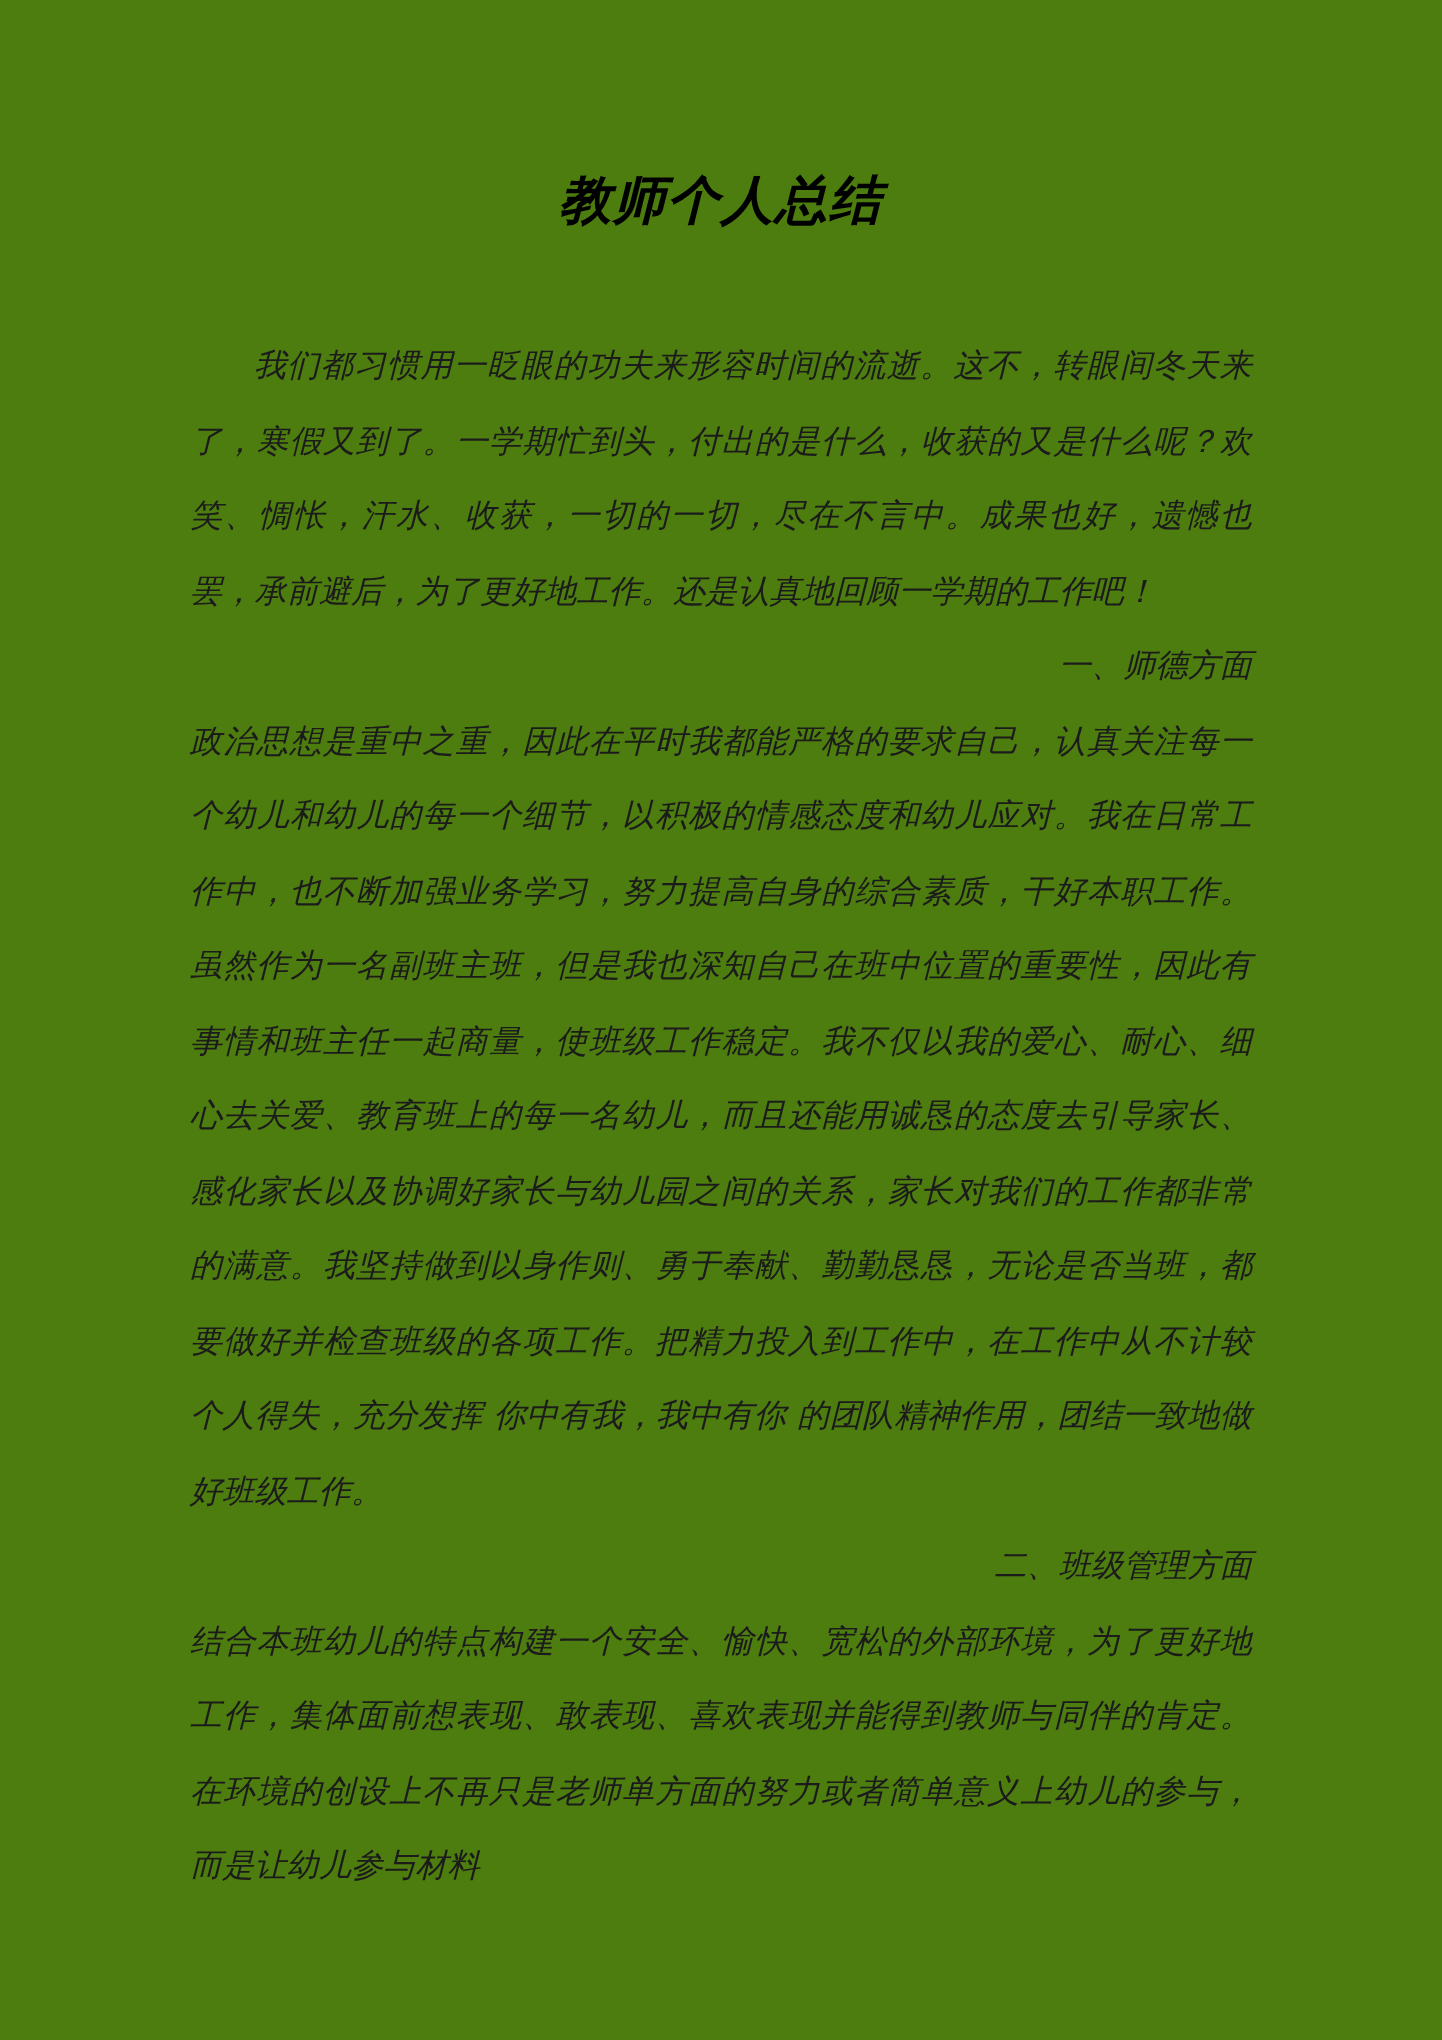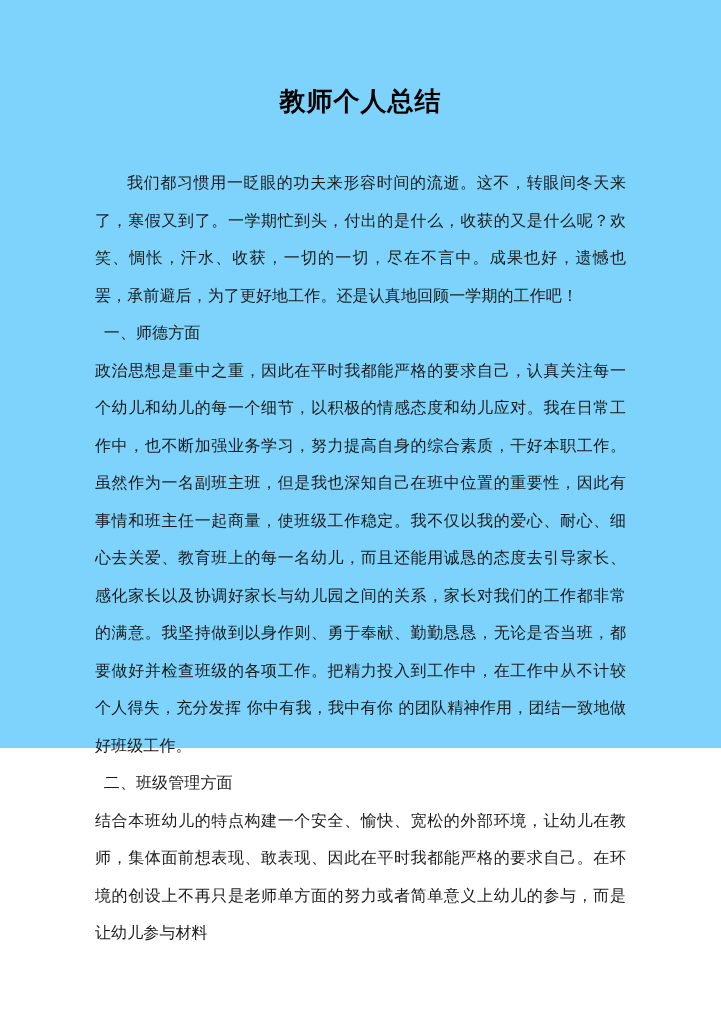--- a/index.html
+++ b/index.html
@@ -12,23 +12,24 @@
     width: 721px;
     height: 1020px;
     overflow: hidden;
     font-family: "DejaVu Serif", "Liberation Serif", serif;
     color: #1a1a1a;
     -webkit-font-smoothing: antialiased;
   }
   .page {
     position: relative;
     width: 721px;
-    height: 748px;
-    background: #7dd3fc;
+    height: 1020px;
+    background: #4d7c0f;
     box-sizing: border-box;
+    font-style: italic;
   }
   .doc-title {
     position: absolute;
     left: 0;
     top: 84px;
     width: 721px;
     text-align: center;
     font-family: "DejaVu Sans", "Liberation Sans", sans-serif;
     font-weight: 700;
     font-size: 26px;
@@ -49,21 +50,21 @@
     text-align: justify;
     text-justify: inter-character;
     letter-spacing: 0.1px;
     color: #1b1b1b;
   }
   .para.indent-2 {
     text-indent: 2em;
   }
   .para.heading-line {
     text-indent: 0.55em;
-    text-align: left;
+    text-align: right;
   }
   .para.list-line {
     text-indent: 0.55em;
     text-align: left;
   }
   .para + .para {
     margin-top: 0;
   }
 </style>
 </head>
@@ -76,16 +77,16 @@
   <div class="body-block">
     <p class="para indent-2">我们都习惯用一眨眼的功夫来形容时间的流逝。这不，转眼间冬天来了，寒假又到了。一学期忙到头，付出的是什么，收获的又是什么呢？欢笑、惆怅，汗水、收获，一切的一切，尽在不言中。成果也好，遗憾也罢，承前避后，为了更好地工作。还是认真地回顾一学期的工作吧！</p>
 
     <p class="para heading-line">一、师德方面</p>
 
     <p class="para">政治思想是重中之重，因此在平时我都能严格的要求自己，认真关注每一个幼儿和幼儿的每一个细节，以积极的情感态度和幼儿应对。我在日常工作中，也不断加强业务学习，努力提高自身的综合素质，干好本职工作。虽然作为一名副班主班，但是我也深知自己在班中位置的重要性，因此有事情和班主任一起商量，使班级工作稳定。我不仅以我的爱心、耐心、细心去关爱、教育班上的每一名幼儿，而且还能用诚恳的态度去引导家长、感化家长以及协调好家长与幼儿园之间的关系，家长对我们的工作都非常的满意。我坚持做到以身作则、勇于奉献、勤勤恳恳，无论是否当班，都要做好并检查班级的各项工作。把精力投入到工作中，在工作中从不计较个人得失，充分发挥 你中有我，我中有你 的团队精神作用，团结一致地做好班级工作。</p>
 
     <p class="para heading-line">二、班级管理方面</p>
 
 
-    <p class="para">结合本班幼儿的特点构建一个安全、愉快、宽松的外部环境，让幼儿在教师，集体面前想表现、敢表现、因此在平时我都能严格的要求自己。在环境的创设上不再只是老师单方面的努力或者简单意义上幼儿的参与，而是让幼儿参与材料</p>
+    <p class="para">结合本班幼儿的特点构建一个安全、愉快、宽松的外部环境，为了更好地工作，集体面前想表现、敢表现、喜欢表现并能得到教师与同伴的肯定。在环境的创设上不再只是老师单方面的努力或者简单意义上幼儿的参与，而是让幼儿参与材料</p>
   </div>
 
 </div>
 
 </body></html>

